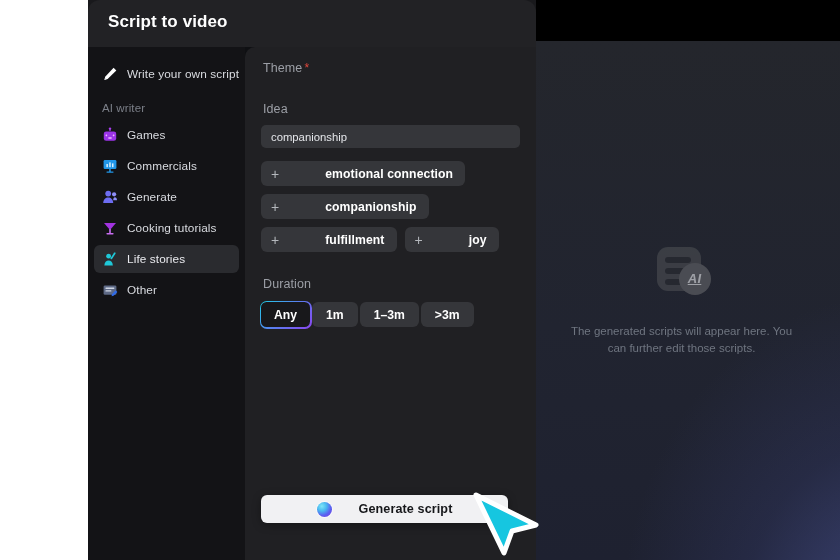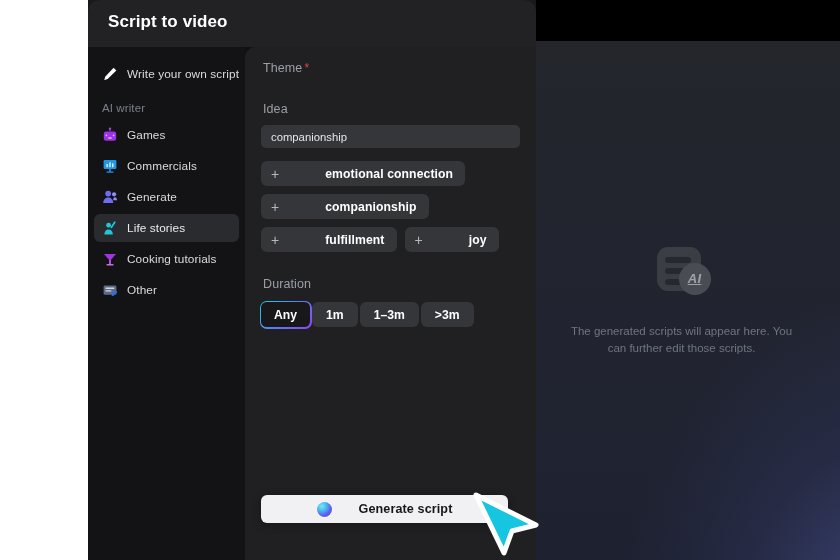--- a/index.html
+++ b/index.html
@@ -198,39 +198,39 @@
         <div class="side-item">
           <svg class="ic" viewBox="0 0 16 16">
             <circle cx="6.2" cy="4.6" r="2.9" fill="#6d6df2"></circle>
             <path d="M1.2 14 C1.2 10.4 3.6 8.4 6.2 8.4 C8.8 8.4 11.2 10.4 11.2 14 Z" fill="#6d6df2"></path>
             <circle cx="12.1" cy="5.3" r="2.1" fill="#8f8ff7"></circle>
             <path d="M11.2 11.2 C11.2 9.2 12 8.2 12.9 8.2 C14 8.2 15 9.4 15 11.2 Z" fill="#8f8ff7"></path>
           </svg>
           <div class="lbl">Generate</div>
         </div>
 
+        <div class="side-item">
+          <svg class="ic" viewBox="0 0 16 16">
+            <path d="M2 3 L14 3 L8.6 9.2 L7.4 9.2 Z" fill="#a233e0"></path>
+            <rect x="7.2" y="9" width="1.6" height="4.2" fill="#c86df0"></rect>
+            <rect x="4.4" y="13" width="7.2" height="1.5" rx=".7" fill="#c86df0"></rect>
+          </svg>
+          <div class="lbl">Cooking tutorials</div>
+        </div>
+
         <div class="side-item selected">
           <svg class="ic" viewBox="0 0 16 16">
             <circle cx="6.6" cy="5.2" r="2.4" fill="#1fc8d8"></circle>
             <path d="M2.4 14.4 C2.4 11 4.3 9.4 6.6 9.4 C8.9 9.4 10.8 11 10.8 14.4 Z" fill="#1fc8d8"></path>
             <path d="M9.3 7.4 L12.6 2.6" stroke="#1fc8d8" stroke-width="1.7" stroke-linecap="round"></path>
             <path d="M11.5 2 L13.4 1.3 L13.1 3.3 Z" fill="#1fc8d8"></path>
           </svg>
           <div class="lbl">Life stories</div>
         </div>
 
-        <div class="side-item">
-          <svg class="ic" viewBox="0 0 16 16">
-            <path d="M2 3 L14 3 L8.6 9.2 L7.4 9.2 Z" fill="#a233e0"></path>
-            <rect x="7.2" y="9" width="1.6" height="4.2" fill="#c86df0"></rect>
-            <rect x="4.4" y="13" width="7.2" height="1.5" rx=".7" fill="#c86df0"></rect>
-          </svg>
-          <div class="lbl">Cooking tutorials</div>
-        </div>
-
 
         <div class="side-item">
           <svg class="ic" viewBox="0 0 16 16">
             <rect x="1.6" y="3.4" width="12.8" height="9.4" rx="1.4" fill="#5e6a86"></rect>
             <rect x="3.4" y="5.6" width="9" height="1.3" rx=".6" fill="#cfd6e4"></rect>
             <rect x="3.4" y="8.2" width="6" height="1.3" rx=".6" fill="#cfd6e4"></rect>
             <path d="M13.6 8.2 L15.4 10 L11.6 13.8 L9.6 14.2 L10 12.2 Z" fill="#2f6ae8"></path>
           </svg>
           <div class="lbl">Other</div>
         </div>

